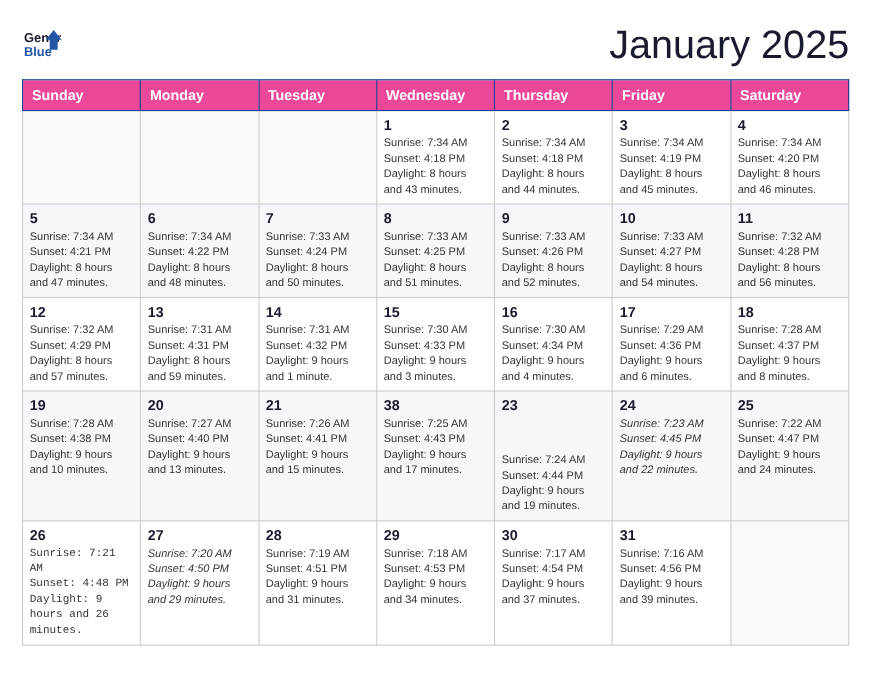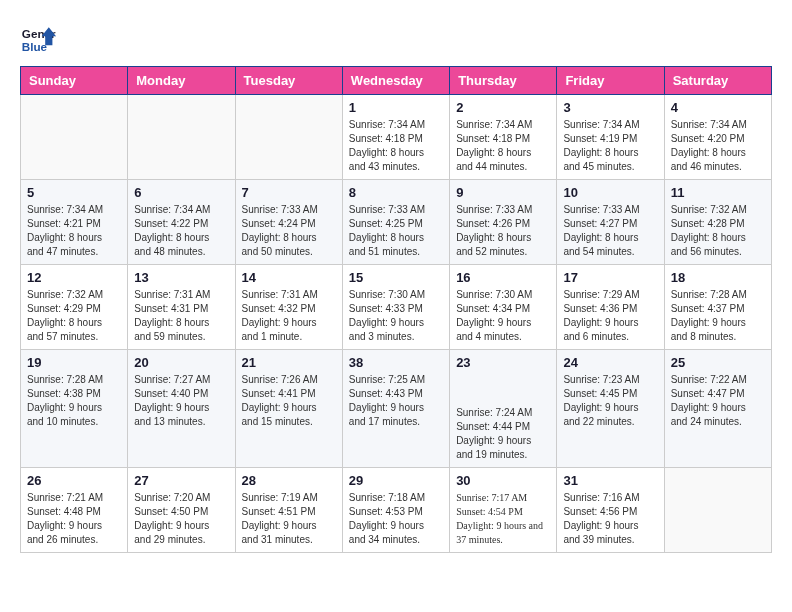--- a/index.html
+++ b/index.html
@@ -87,20 +87,21 @@
 
 <div class="header">
   <div class="logo">
     <svg class="logo-icon" viewBox="0 0 40 40">
       <text x="2" y="20" font-size="13" font-weight="bold" fill="#1a1a2e">General</text>
       <text x="2" y="34" font-size="13" font-weight="bold" fill="#2255a4">Blue</text>
       <polygon points="32,8 40,18 36,18 36,28 28,28 28,18 24,18" fill="#2255a4"></polygon>
     </svg>
   </div>
   <div class="title-section">
+    <div class="month-title">January 2025</div>
   </div>
 </div>
 
 <table class="calendar">
   <thead>
     <tr id="weekday-header">
     <th>Sunday</th>
         <th>Monday</th>
         <th>Tuesday</th>
         <th>Wednesday</th>
@@ -253,59 +254,59 @@
 Daylight: 9 hours and 17 minutes.</div>
         </td>
         <td>
           <span class="day-number">23</span>
           <div class="day-info" style="white-space: pre-line; margin-top: 36px;">Sunrise: 7:24 AM
 Sunset: 4:44 PM
 Daylight: 9 hours and 19 minutes.</div>
         </td>
         <td>
           <span class="day-number">24</span>
-          <div class="day-info" style="white-space: pre-line;">Sunrise: 7:23 AM
+          <div class="day-info" style="white-space: pre-line; font-style: italic;">Sunrise: 7:23 AM
 Sunset: 4:45 PM
 Daylight: 9 hours and 22 minutes.</div>
         </td>
         <td>
           <span class="day-number">25</span>
           <div class="day-info" style="white-space: pre-line;">Sunrise: 7:22 AM
 Sunset: 4:47 PM
 Daylight: 9 hours and 24 minutes.</div>
         </td>
       </tr>
       <tr>
         <td>
           <span class="day-number">26</span>
-          <div class="day-info" style="white-space: pre-line;">Sunrise: 7:21 AM
+          <div class="day-info" style="white-space: pre-line; font-family: Liberation Mono, monospace;">Sunrise: 7:21 AM
 Sunset: 4:48 PM
 Daylight: 9 hours and 26 minutes.</div>
         </td>
         <td>
           <span class="day-number">27</span>
-          <div class="day-info" style="white-space: pre-line;">Sunrise: 7:20 AM
+          <div class="day-info" style="white-space: pre-line; font-style: italic;">Sunrise: 7:20 AM
 Sunset: 4:50 PM
 Daylight: 9 hours and 29 minutes.</div>
         </td>
         <td>
           <span class="day-number">28</span>
           <div class="day-info" style="white-space: pre-line;">Sunrise: 7:19 AM
 Sunset: 4:51 PM
 Daylight: 9 hours and 31 minutes.</div>
         </td>
         <td>
           <span class="day-number">29</span>
           <div class="day-info" style="white-space: pre-line;">Sunrise: 7:18 AM
 Sunset: 4:53 PM
 Daylight: 9 hours and 34 minutes.</div>
         </td>
         <td>
           <span class="day-number">30</span>
-          <div class="day-info" style="white-space: pre-line; font-family: Liberation Serif, serif;">Sunrise: 7:17 AM
+          <div class="day-info" style="white-space: pre-line;">Sunrise: 7:17 AM
 Sunset: 4:54 PM
 Daylight: 9 hours and 37 minutes.</div>
         </td>
         <td>
           <span class="day-number">31</span>
           <div class="day-info" style="white-space: pre-line;">Sunrise: 7:16 AM
 Sunset: 4:56 PM
 Daylight: 9 hours and 39 minutes.</div>
         </td>
         <td class="empty-cell"></td>

